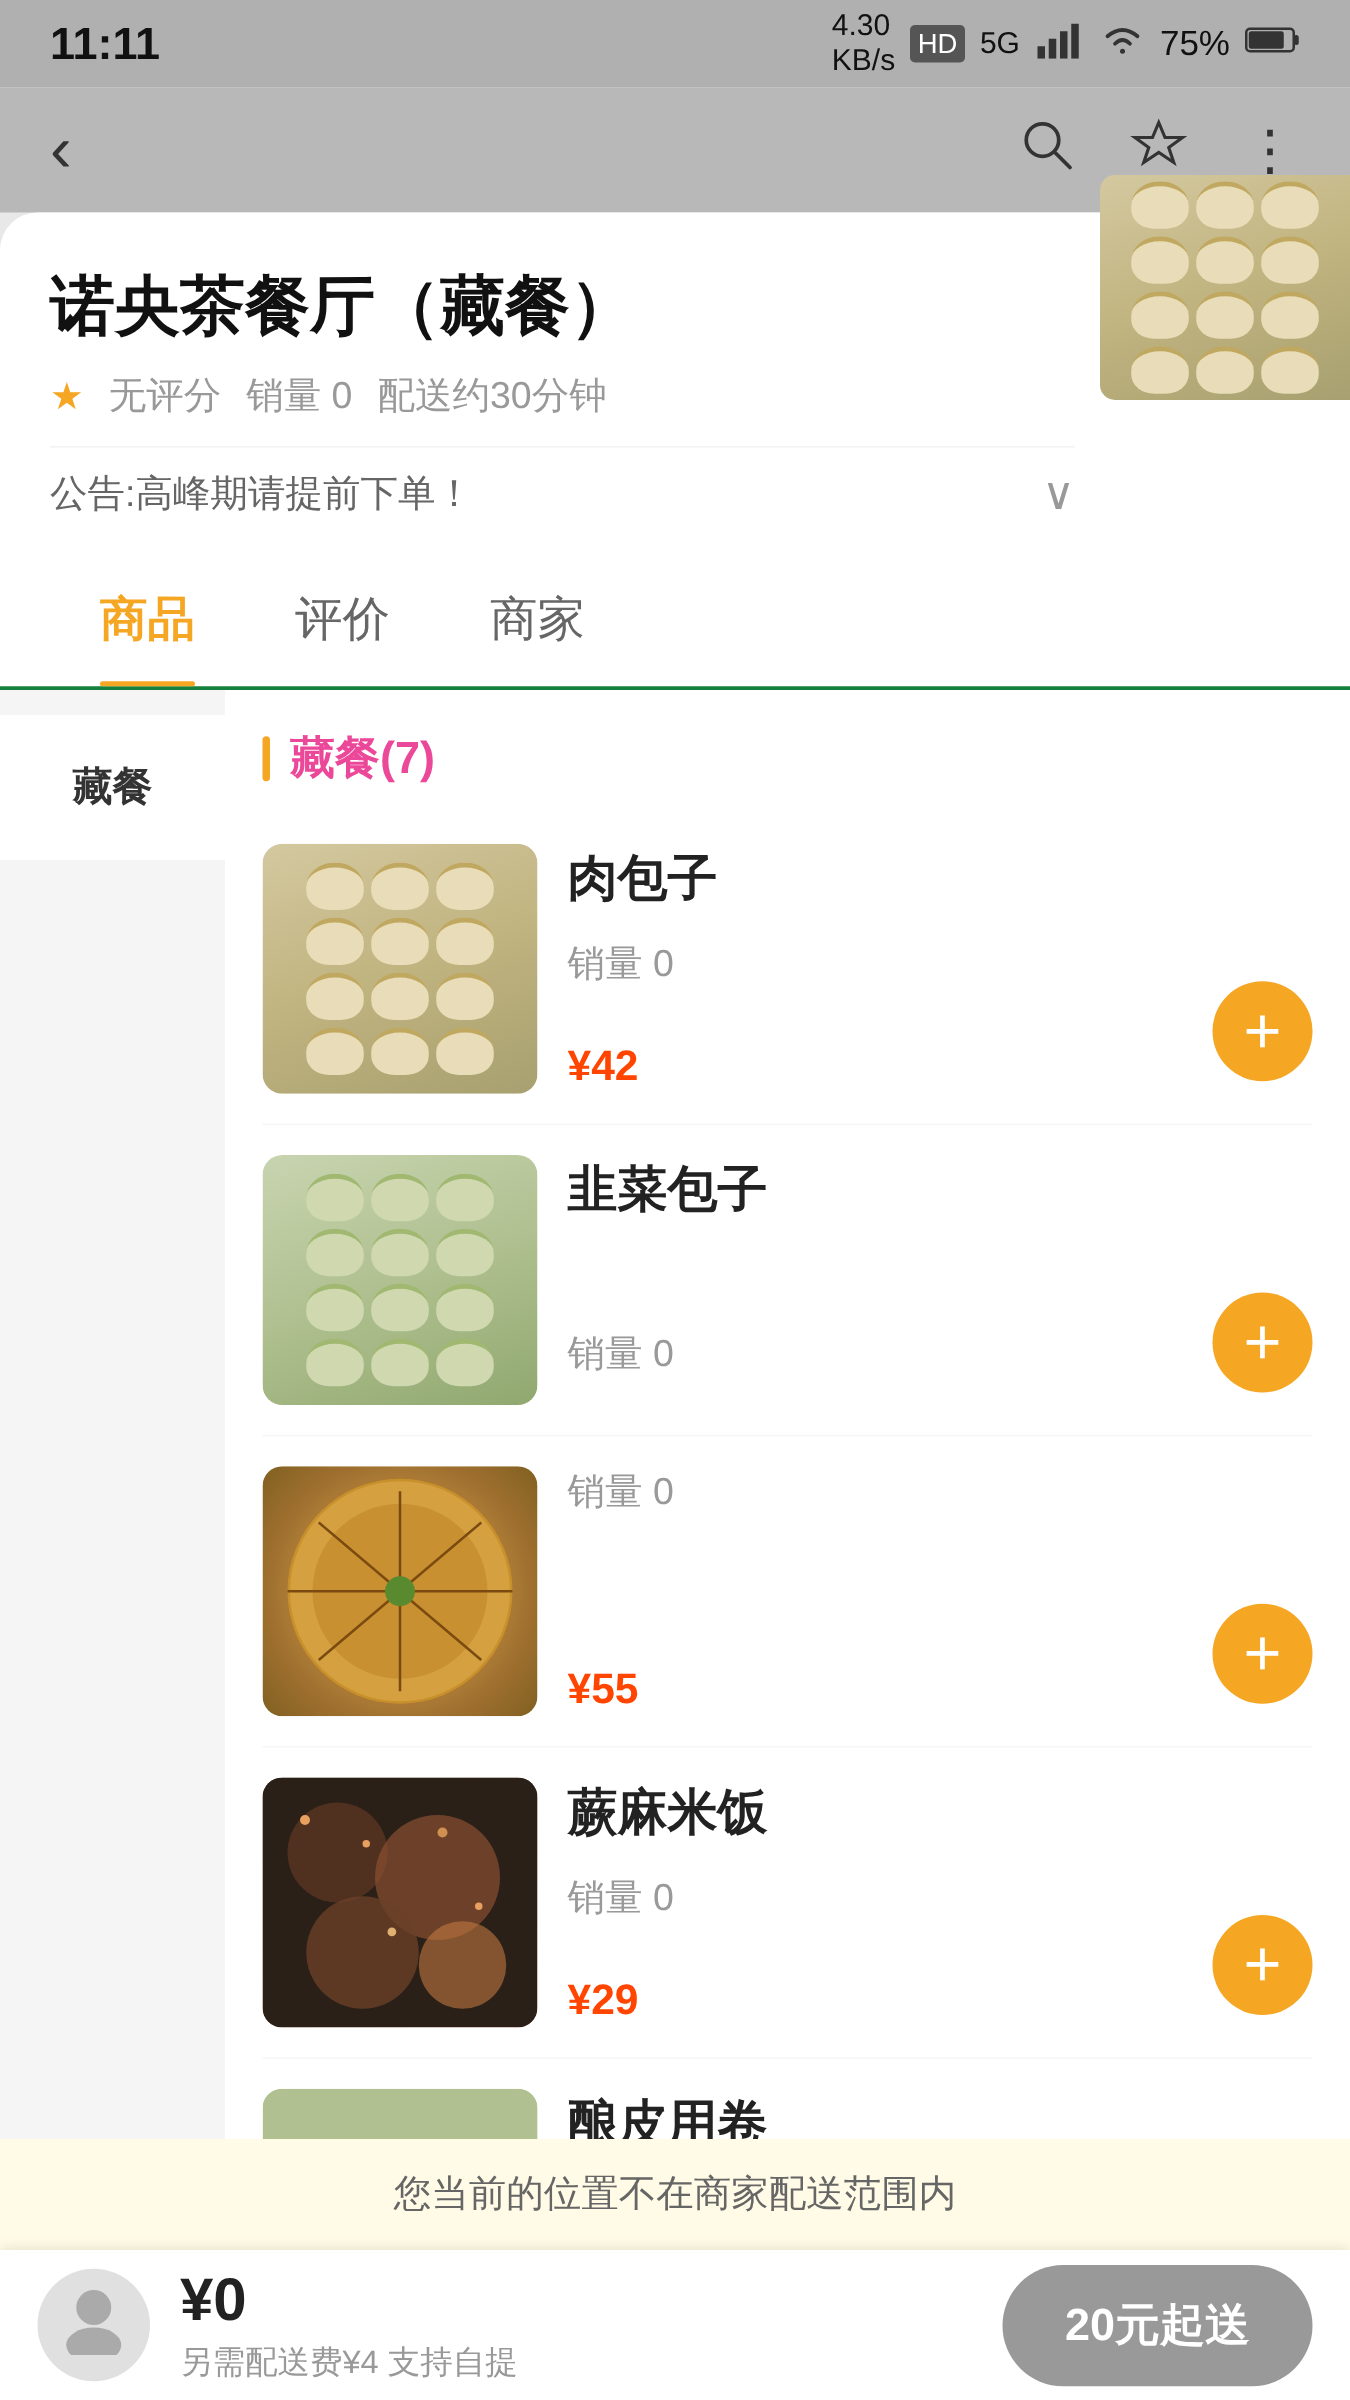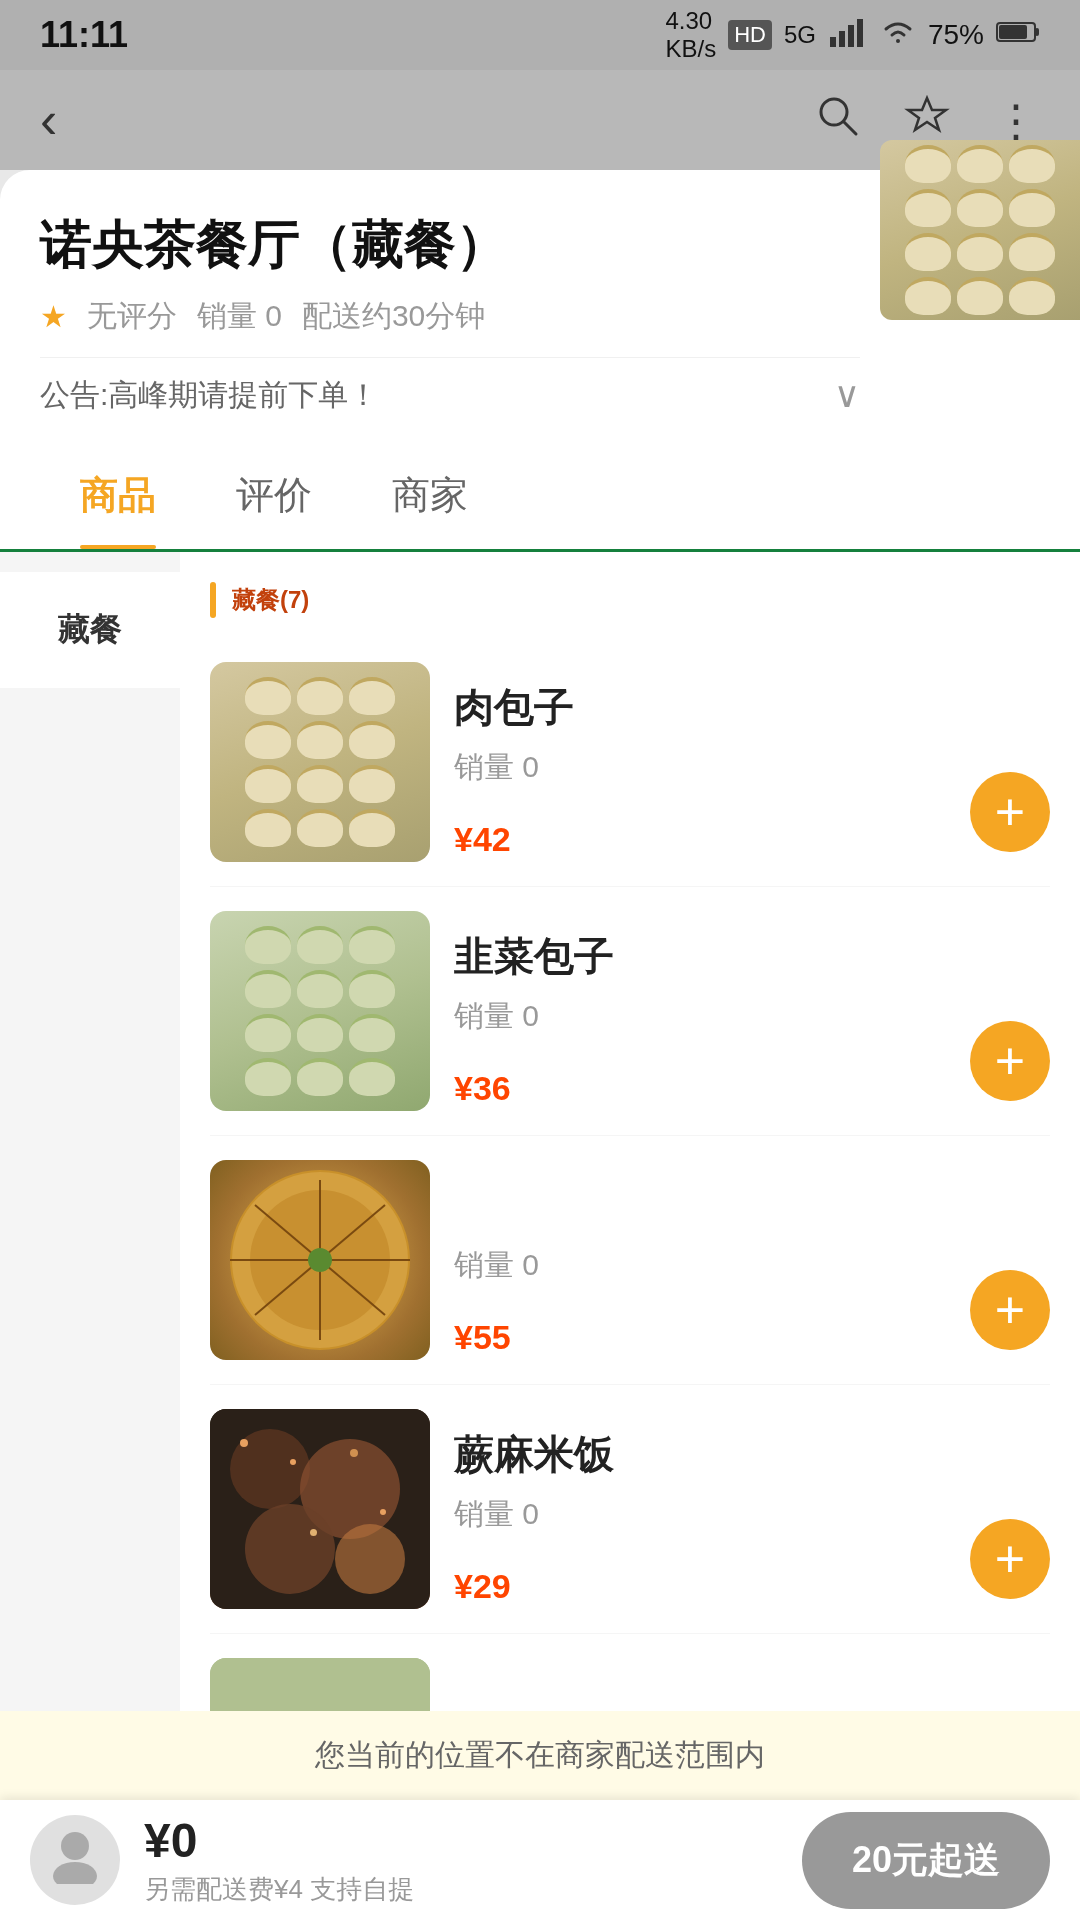--- a/index.html
+++ b/index.html
@@ -175,23 +175,23 @@
 
     
     .products-list {
       flex: 1;
       padding: 0 30px;
     }
     .category-header {
       display: flex;
       align-items: center;
       padding: 30px 0 20px 0;
-      font-size: 24px;
+      font-size: 36px;
       font-weight: 600;
-      color: #c2410c;
+      color: #ec4899;
     }
     .category-header::before {
       content: '';
       display: inline-block;
       width: 6px;
       height: 36px;
       background: #f5a623;
       margin-right: 16px;
       border-radius: 3px;
     }
@@ -208,21 +208,21 @@
       width: 220px;
       height: 200px;
       border-radius: 16px;
       overflow: hidden;
       flex-shrink: 0;
     }
     .product-info {
       flex: 1;
       display: flex;
       flex-direction: column;
-      justify-content: flex-end;
+      justify-content: space-between;
       min-height: 200px;
     }
     .product-name {
       font-size: 40px;
       font-weight: 600;
       color: #222;
       margin-bottom: 12px;
     }
     .product-sales {
       font-size: 30px;
@@ -519,23 +519,20 @@
             <div class="d-item" style="background:#d0d8b0;border-color:#a0b870;"></div>
             <div class="d-item" style="background:#d0d8b0;border-color:#a0b870;"></div>
             <div class="d-item" style="background:#d0d8b0;border-color:#a0b870;"></div>
             <div class="d-item" style="background:#d0d8b0;border-color:#a0b870;"></div>
             <div class="d-item" style="background:#d0d8b0;border-color:#a0b870;"></div>
           </div>
         </div>
         <div class="product-info">
           <div class="product-name">韭菜包子</div>
           <div class="product-sales">销量 0</div>
-          <div class="product-price">
-            <span>¥</span><span>36</span>
-          </div>
         </div>
         <div class="add-btn">+</div>
       </div>
 
       <div class="product-item">
         <div class="product-img">
           <div class="img-pie" style="position:relative;">
             <svg width="220" height="200" viewBox="0 0 220 200">
               <circle cx="110" cy="100" r="90" fill="#c8902a"></circle>
               <circle cx="110" cy="100" r="88" fill="#d4a040"></circle>

